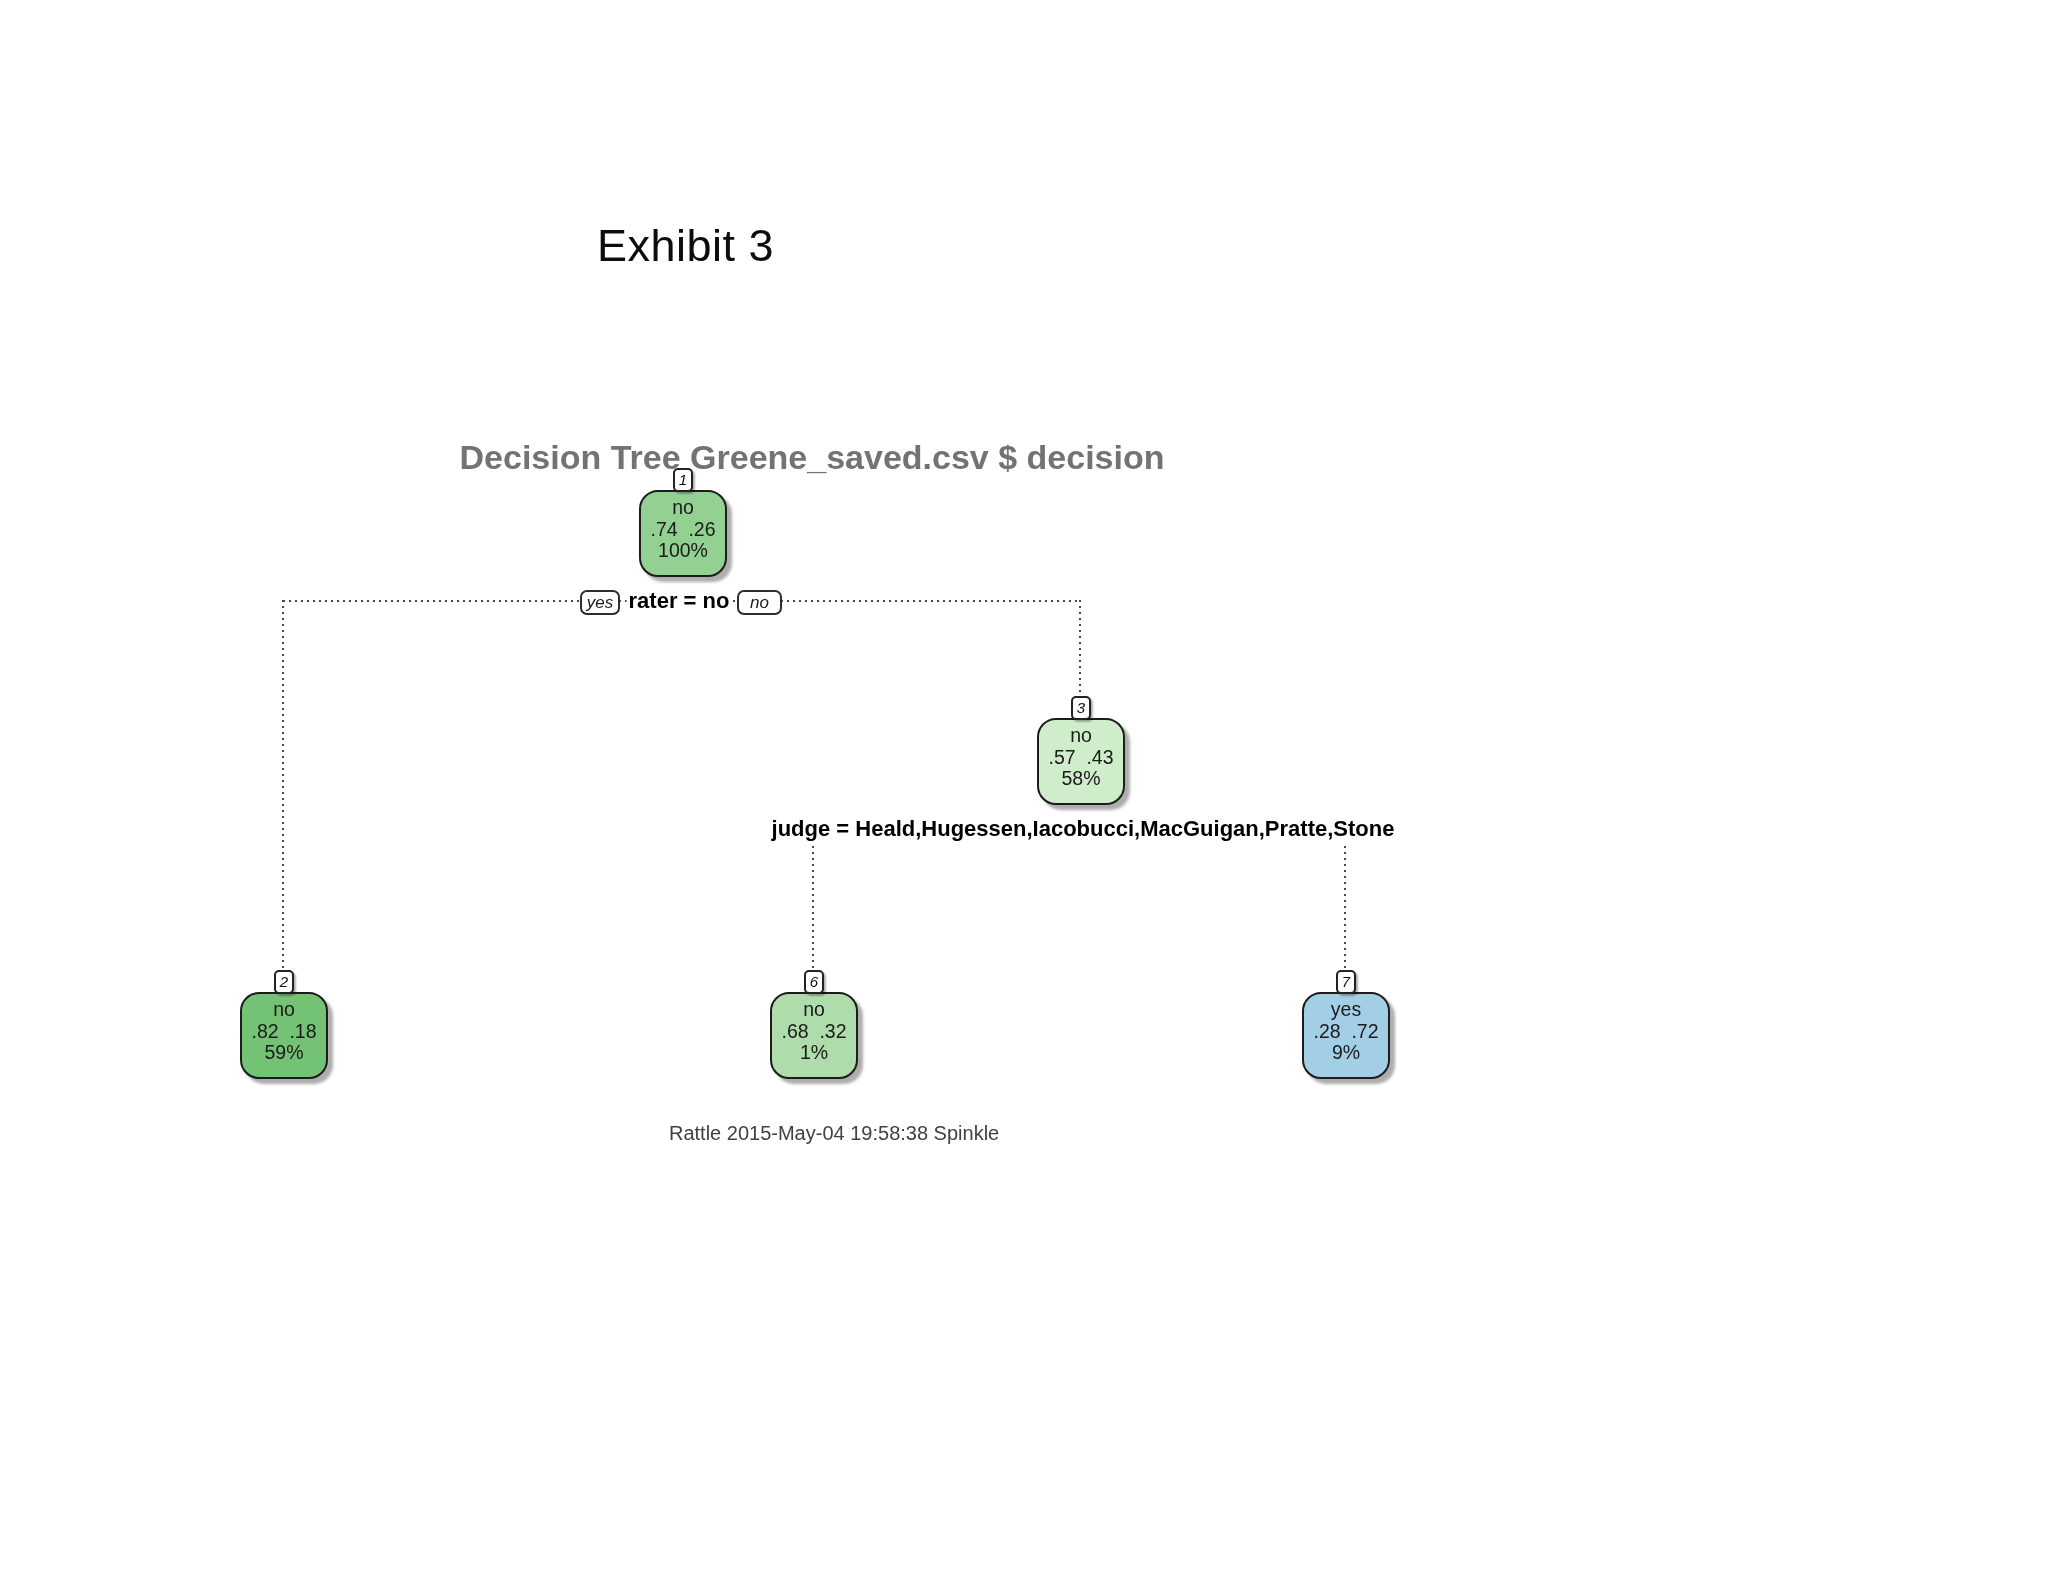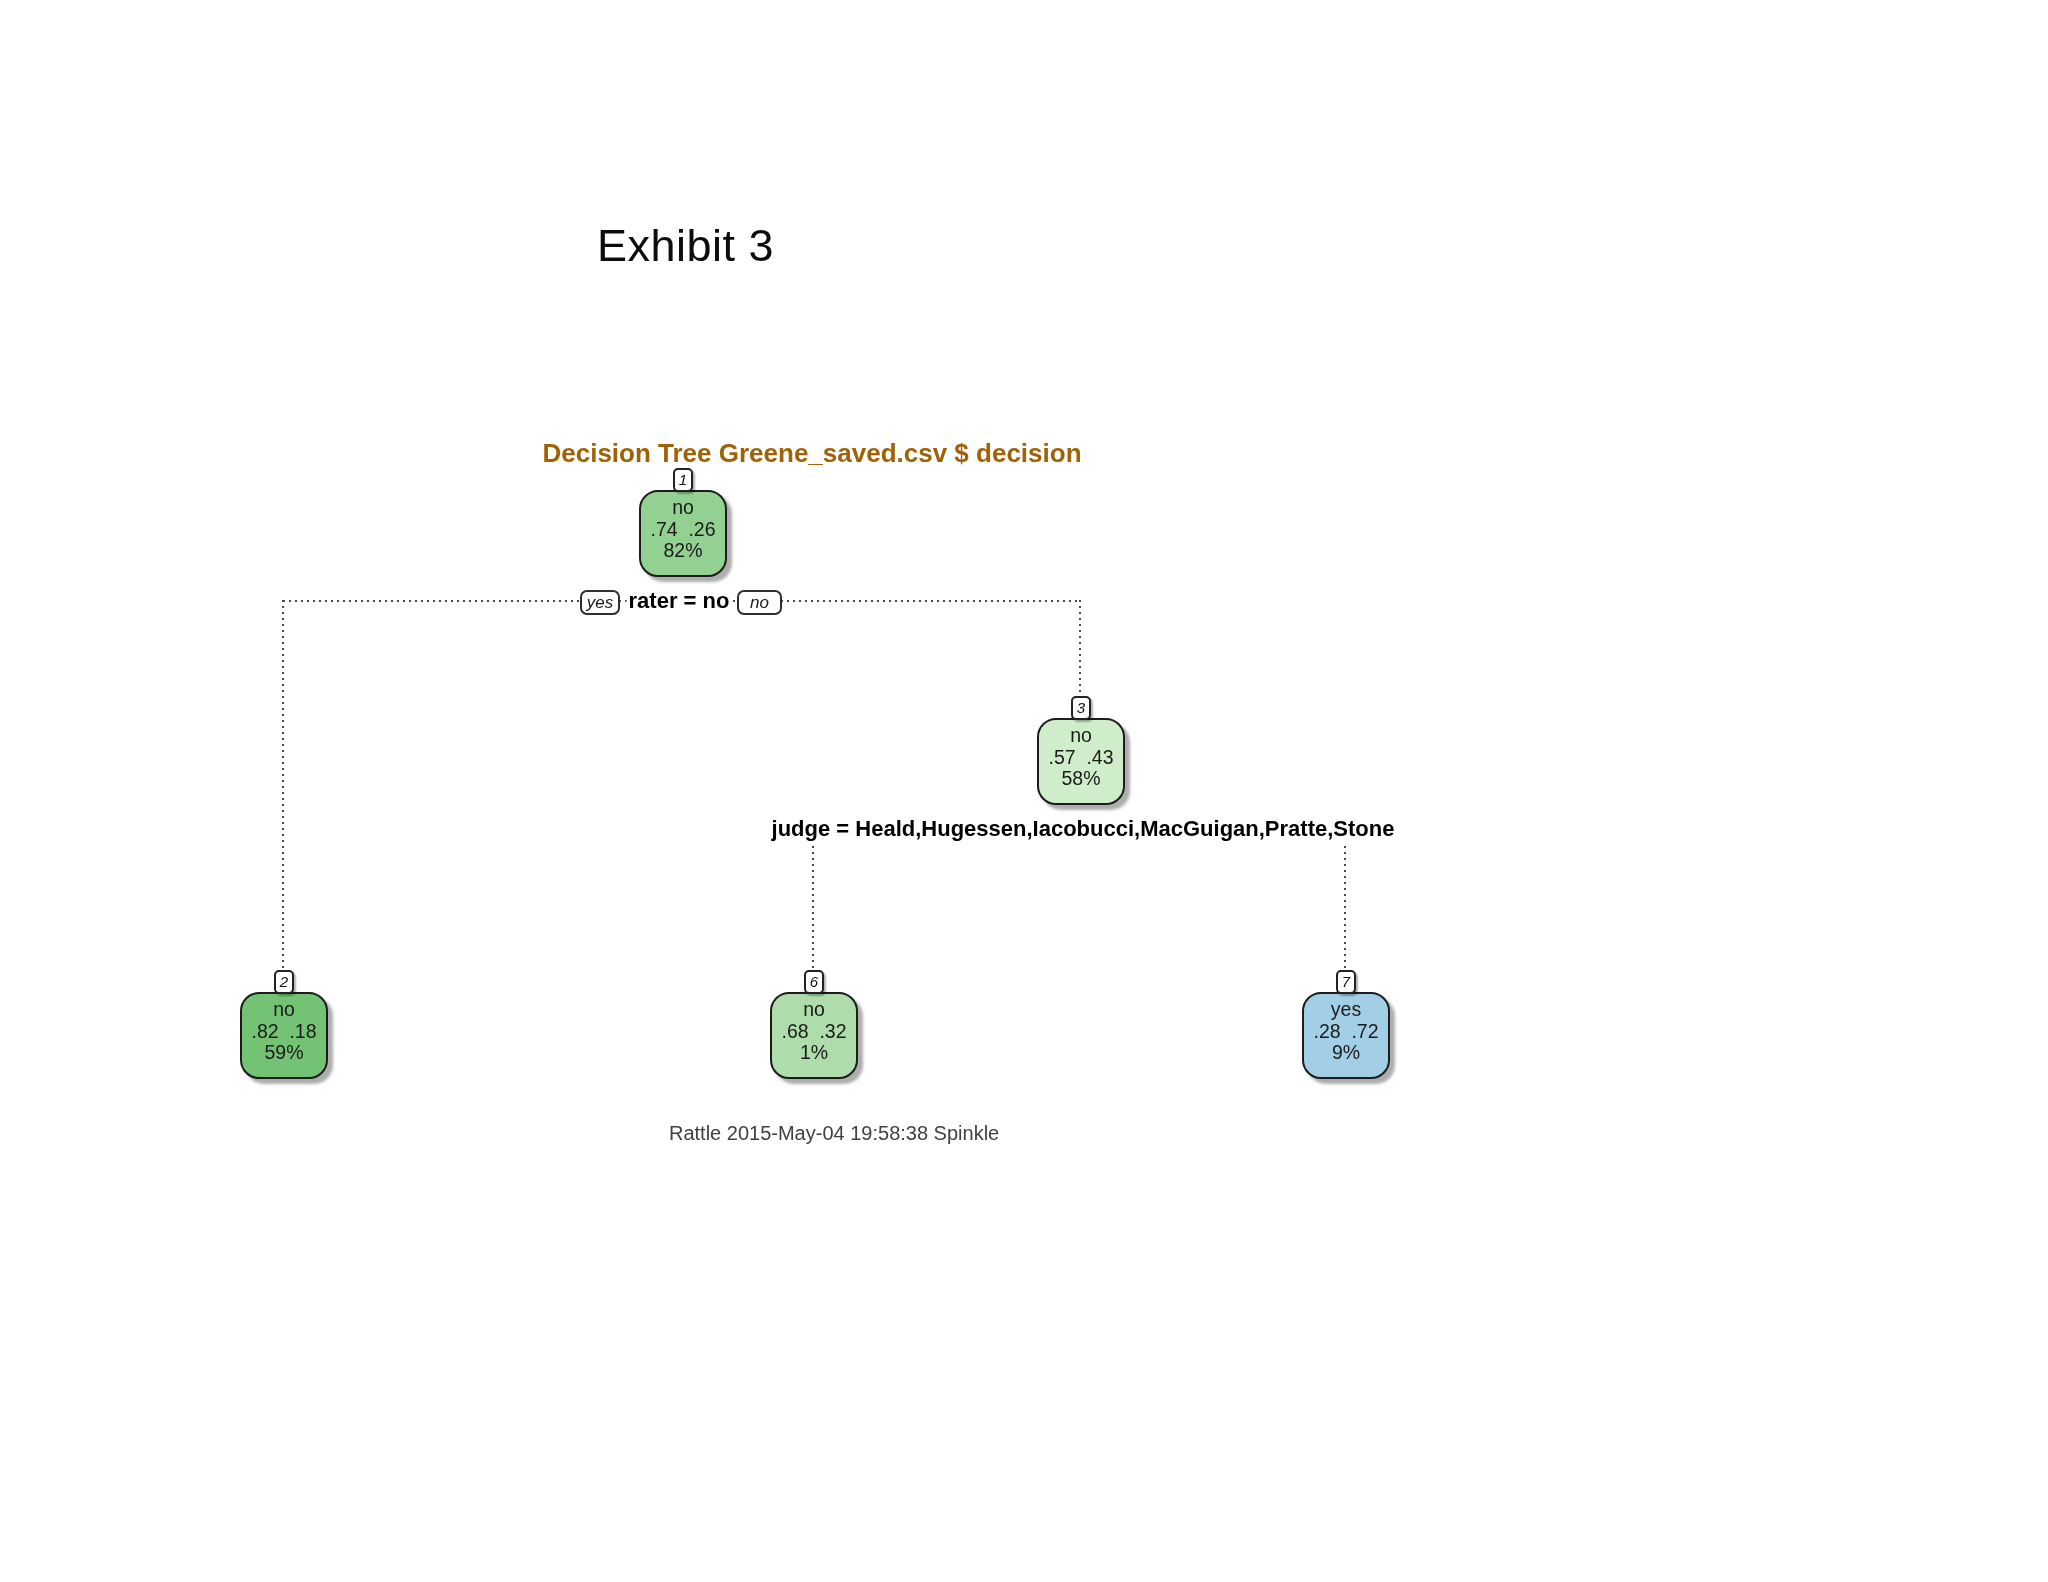--- a/index.html
+++ b/index.html
@@ -27,23 +27,23 @@
     font-weight: 400;
     color: #0d0d0d;
     letter-spacing: 0.5px;
     white-space: nowrap;
   }
   .tree-title {
     position: absolute;
     left: 812px;
     top: 438px;
     transform: translateX(-50%);
-    font-size: 26px;
+    font-size: 34px;
     font-weight: 700;
-    color: #a16207;
+    color: #737373;
     white-space: nowrap;
   }
 
   
   .hline, .vline { position: absolute; z-index: 0; }
   .hline {
     height: 2px;
     background-image: repeating-linear-gradient(to right, #4a4a4a 0 2px, transparent 2px 6px);
   }
   .vline {
@@ -159,21 +159,21 @@
   <div class="split-label root-split-label">rater = no</div>
   <div class="branch-tag tag-no">no</div>
 
   <div class="split-label judge-split-label">judge = Heald,Hugessen,Iacobucci,MacGuigan,Pratte,Stone</div>
 
   <div class="node node-1">
     <div class="node-badge">1</div>
     <div class="node-box" style="background: rgb(147, 209, 147);">
       <div class="node-class">no</div>
       <div class="node-probs">.74  .26</div>
-      <div class="node-pct">82%</div>
+      <div class="node-pct">100%</div>
     </div>
   </div>
 
   <div class="node node-2">
     <div class="node-badge">2</div>
     <div class="node-box" style="background: rgb(116, 194, 116);">
       <div class="node-class">no</div>
       <div class="node-probs">.82  .18</div>
       <div class="node-pct">59%</div>
     </div>

